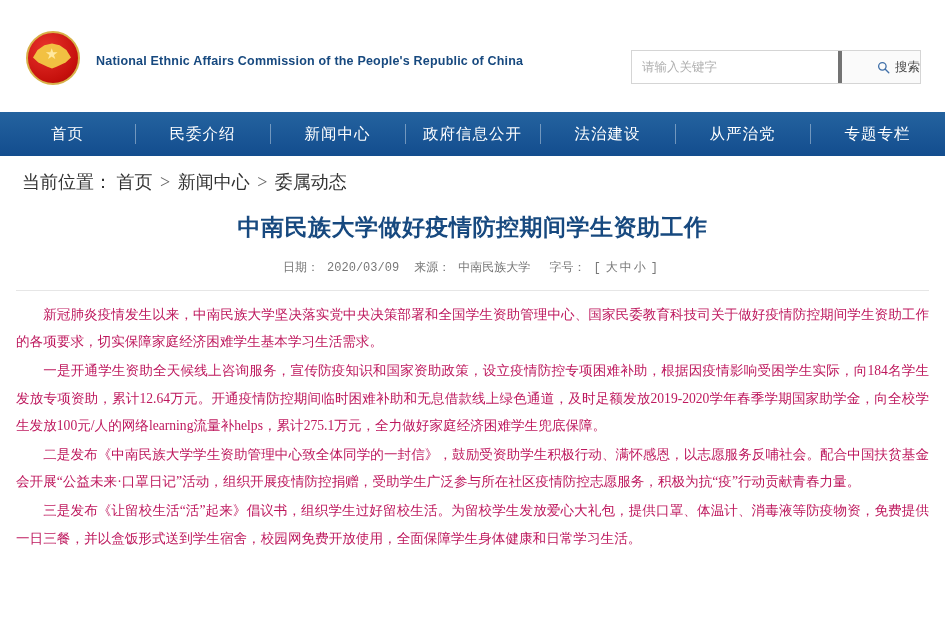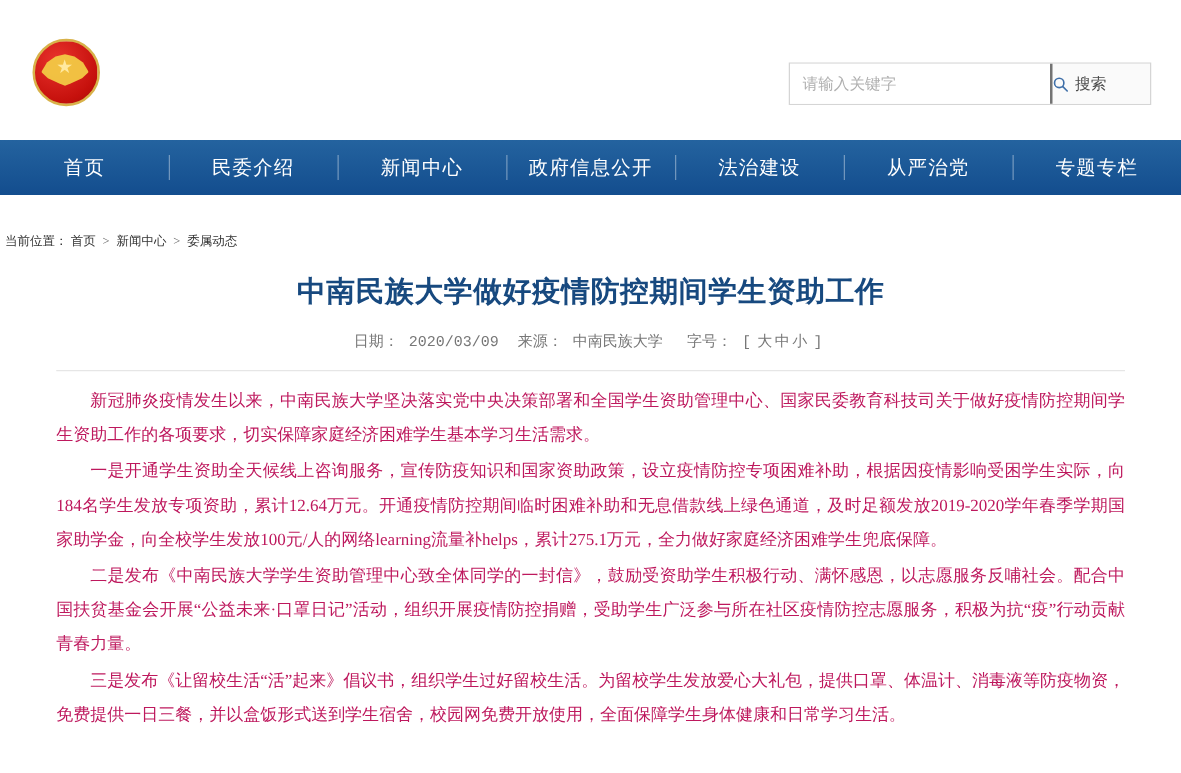--- a/index.html
+++ b/index.html
@@ -97,25 +97,25 @@
     padding: 0 10px;
     font-size: 12.5px;
     color: #333;
     font-family: "Liberation Sans", sans-serif;
     background: #fff;
   }
   .searchbox input::placeholder { color: #b0b0b0; }
   .search-btn {
     flex: 0 0 auto;
     width: 78px;
-    border-left: 2px solid #737373;
+    border-left: 4px solid #737373;
     background: #fafafa;
     display: flex;
     align-items: center;
-    justify-content: flex-start;
+    justify-content: flex-end;
     gap: 5px;
     font-size: 12.5px;
     color: #4a4a4a;
     cursor: pointer;
   }
   .search-btn svg { display: block; }
 
   
   .nav {
     height: 44px;
@@ -141,33 +141,32 @@
     position: absolute;
     left: 0;
     top: 12px;
     bottom: 12px;
     width: 1px;
     background: rgba(255,255,255,.38);
   }
 
   
   .breadcrumb {
-    padding: 14px 22px 10px 4px;
-    font-size: 10px;
+    padding: 14px 22px 10px 22px;
+    font-size: 18px;
     color: #444;
     font-family: "Liberation Serif", serif;
-    margin-top: 16px;
   }
   .breadcrumb .label { color: #333; }
   .breadcrumb .sep { color: #666; margin: 0 3px; }
   .breadcrumb a { color: #333; text-decoration: none; }
 
   
   .article {
-    padding: 0 45px;
+    padding: 0 16px;
     box-sizing: border-box;
   }
   .art-title {
     text-align: center;
     font-family: "Liberation Serif", serif;
     font-weight: bold;
     font-size: 23px;
     color: #17497f;
     letter-spacing: .5px;
     margin-top: 8px;
@@ -204,20 +203,21 @@
 
 <div class="page">
 
   <div class="header">
     <div class="emblem">
       <div class="circle"></div>
       <div class="gear"></div>
       <div class="star">★</div>
     </div>
     <div class="titles">
+      <div class="title-en">National Ethnic Affairs Commission of the People's Republic of China</div>
     </div>
     <div class="searchbox">
       <input type="text" value="" placeholder="请输入关键字" style="">
       <div class="search-btn">
         <span>
           <svg width="13" height="13" viewBox="0 0 16 16" fill="none" stroke="#3f6fa8" stroke-width="1.6">
             <circle cx="6.6" cy="6.6" r="4.6"></circle>
             <line x1="10.2" y1="10.2" x2="14.5" y2="14.5" stroke-linecap="round"></line>
           </svg>
         </span>

